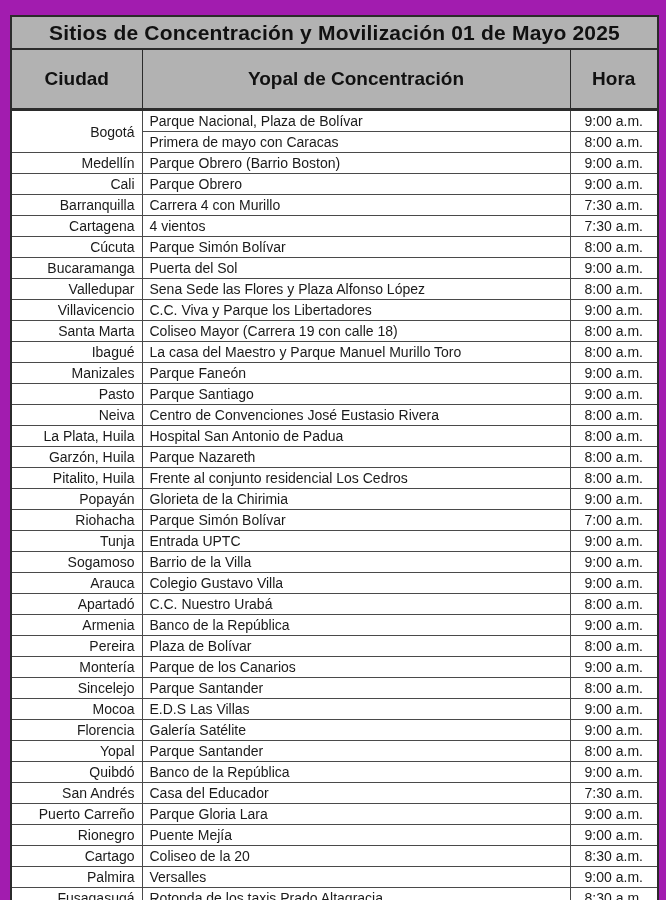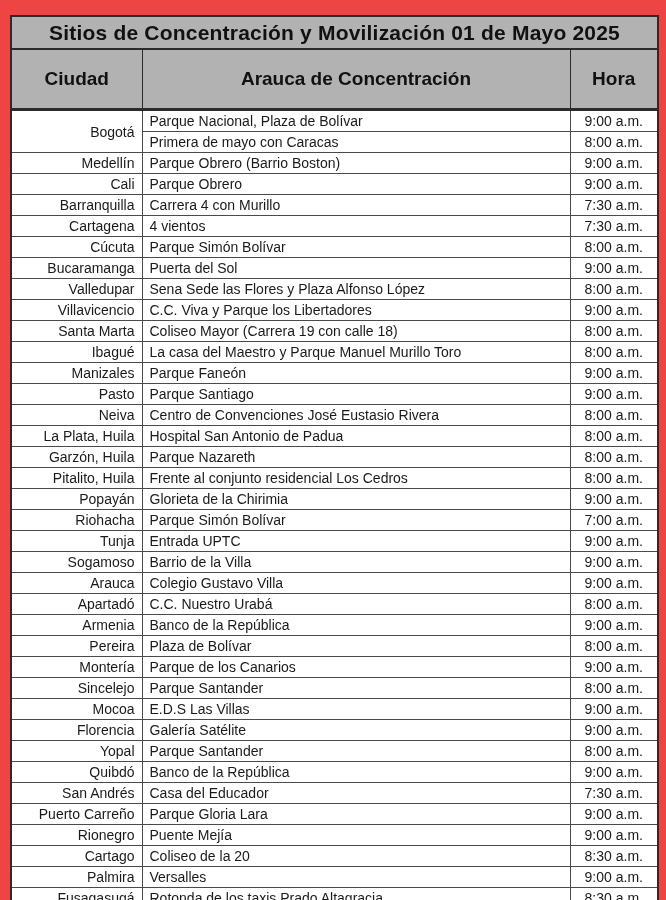--- a/index.html
+++ b/index.html
@@ -5,21 +5,21 @@
   html, body {
     margin: 0;
     padding: 0;
     background: #ffffff;
     font-family: "Liberation Sans", sans-serif;
   }
   .page {
     position: relative;
     width: 666px;
     height: 900px;
-    background: #ef4444;
+    background: #a21caf;
     overflow: hidden;
   }
   table.schedule {
     position: absolute;
     left: 10px;
     top: 15px;
     width: 647px;
     border-collapse: collapse;
     table-layout: fixed;
     border: 2px solid var(--border-dark, #2b2b2b);
@@ -74,21 +74,21 @@
       <col class="c-city">
       <col class="c-punto">
       <col class="c-hora">
     </colgroup>
     <thead>
       <tr>
         <th class="title" colspan="3">Sitios de Concentración y Movilización 01 de Mayo 2025</th>
       </tr>
       <tr class="colhead">
         <th>Ciudad</th>
-        <th>Arauca de Concentración</th>
+        <th>Yopal de Concentración</th>
         <th>Hora</th>
       </tr>
     </thead>
     <tbody id="rows-body">
         <tr>
           <td class="city" rowspan="2">Bogotá</td>
           <td class="punto">Parque Nacional, Plaza de Bolívar</td>
           <td class="hora">9:00 a.m.</td>
         </tr>
         <tr>

